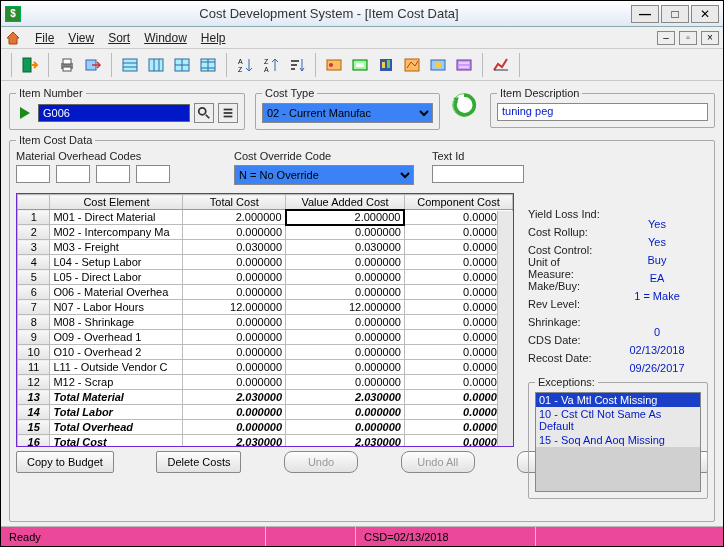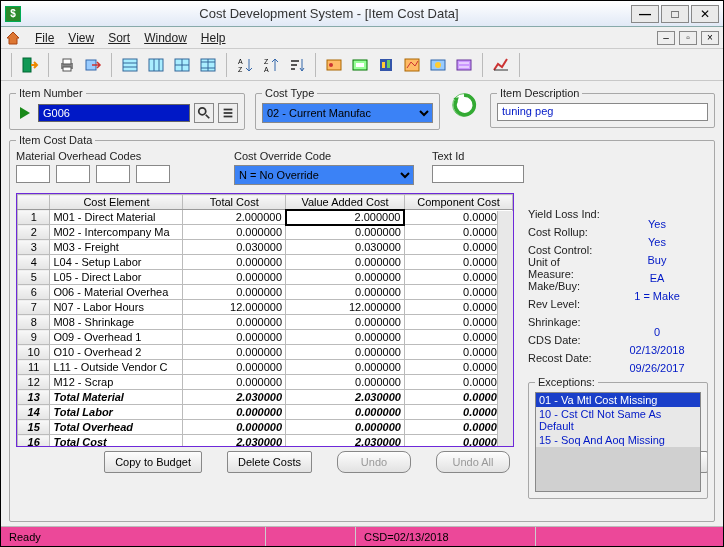--- a/index.html
+++ b/index.html
@@ -120,21 +120,21 @@
   .kv .k{width:78px; color:#222;}
   .kv .v{flex:1; color:#0018c6; text-align:center;margin-top:20px;}
   .exceptions { margin-top:8px;}
   .exceptions .listbox {
     height:100px; border:1px solid #888; background:#e8e8e8; overflow:hidden;
   }
   .exceptions .item{padding:1px 3px; color:#0018c6; background:#fff0;}
   .exceptions .item.sel{background:#1a3fc9;color:#fff;}
   .exceptions .grey{background:#d0d0d0;height:54px;}
   .buttons {
-    display:flex; justify-content:flex-end; gap:25px; padding:4px 0 0 0;
+    display:flex; justify-content:space-between; gap:25px; padding:4px 0 0 0;
   }
   .btn {
     height:22px; min-width:74px; padding:0 10px; border:1px solid #888; background:linear-gradient(#fdfdfd,#e2e2e2);
     font-size:11px; text-align:center; line-height:20px; border-radius:2px;
   }
   .btn.disabled{color:#999;border-radius:8px;}
   .statusbar {
     height:20px; border-top:1px solid #bbb; background:#ec4899; display:flex; font-size:11px;
   }
   .statusbar .cell {border-right:1px solid #ccc; padding:2px 8px; display:flex;align-items:center;}

